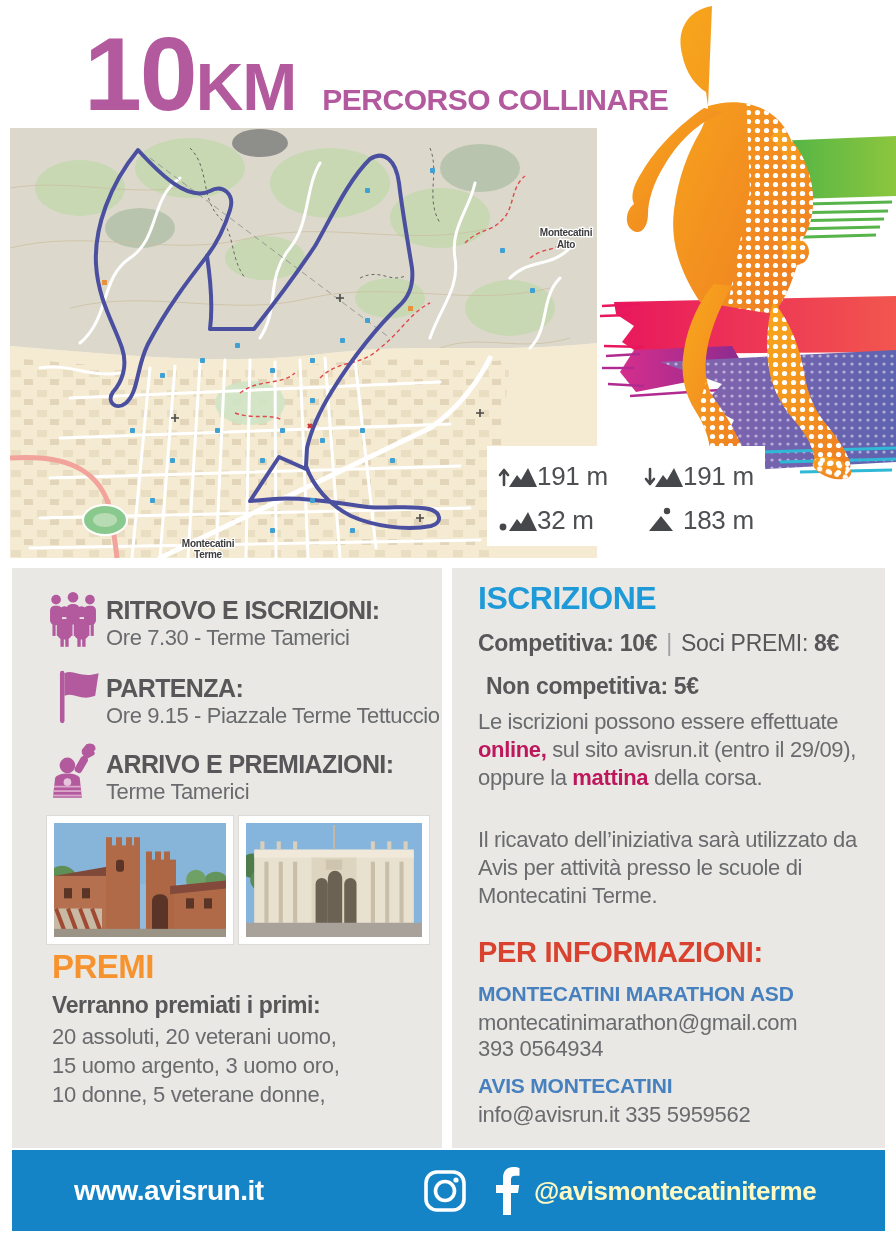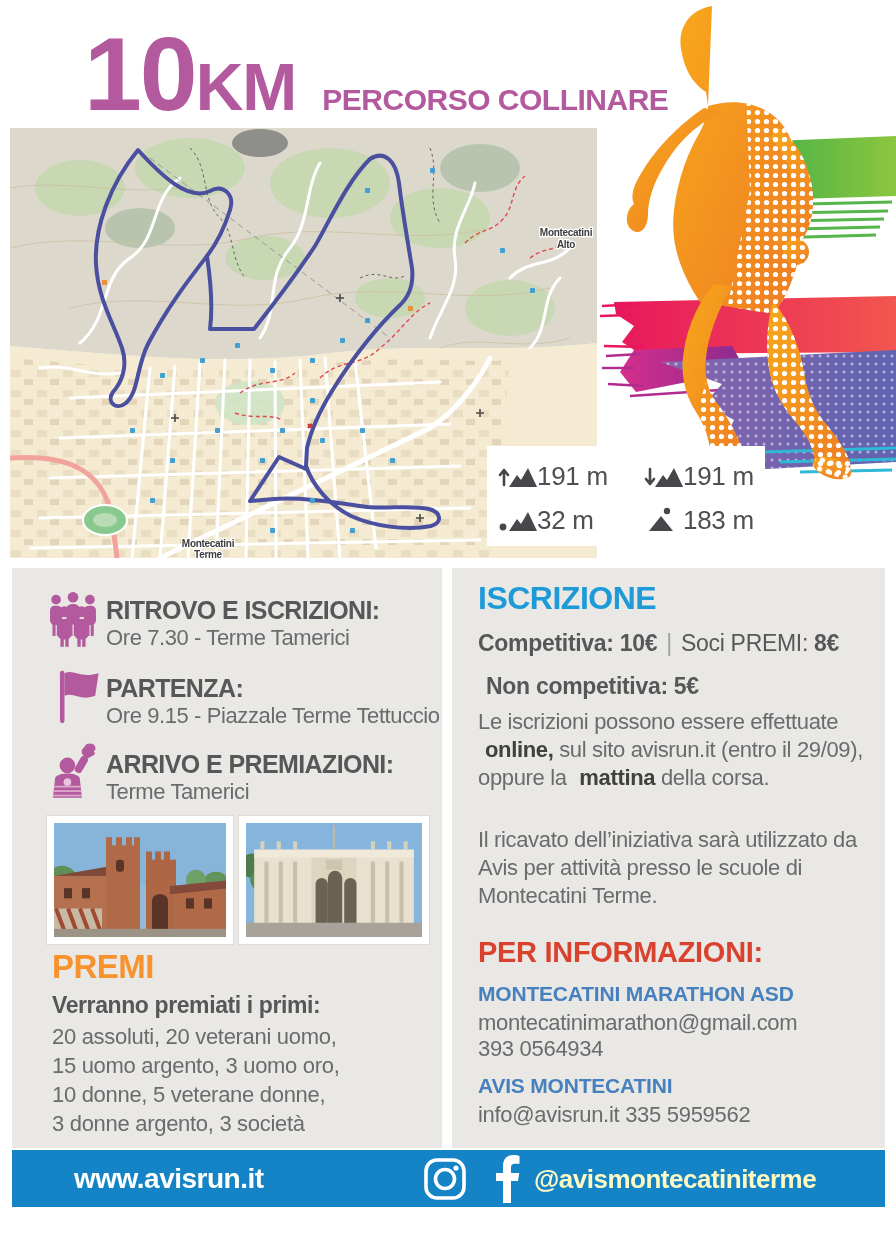--- a/index.html
+++ b/index.html
@@ -47,27 +47,27 @@
   .premi-h{position:absolute;left:40px;top:380px;font-size:33px;font-weight:bold;color:var(--orange);letter-spacing:-0.5px;}
   .premi-intro{position:absolute;left:40px;top:424px;font-size:23px;font-weight:bold;color:var(--dark);letter-spacing:-0.4px;}
   .premi-lines{position:absolute;left:40px;top:454px;font-size:22px;color:var(--gray);line-height:29px;letter-spacing:-0.3px;}
 
   .iscr-h{position:absolute;left:26px;top:12px;font-size:32px;font-weight:bold;color:var(--bright-blue);letter-spacing:-0.5px;}
   .price-1{position:absolute;left:26px;top:62px;font-size:23px;color:var(--dark);white-space:nowrap;}
   .price-2{position:absolute;left:34px;top:98px;font-size:23px;font-weight:bold;color:var(--dark);margin-top:7px;}
   .b{font-weight:bold;}
   .sep{color:#a0a0a3;font-weight:normal;padding:0 9px;}
   .para{position:absolute;left:26px;width:392px;font-size:22px;color:var(--gray);line-height:28px;letter-spacing:-0.35px;}
-  .para .b{color:#404040;margin-left:7px;}
+  .para .b{color:#be185d;}
   .info-h{position:absolute;left:26px;top:368px;font-size:29px;font-weight:bold;color:var(--red);letter-spacing:-0.3px;}
   .contact-name{position:absolute;left:26px;font-size:21px;font-weight:bold;color:var(--steel-blue);letter-spacing:-0.2px;}
   .contact-line{position:absolute;left:26px;font-size:22px;color:var(--gray);letter-spacing:-0.3px;white-space:nowrap;}
 
   
-  .footer-bar{position:absolute;left:12px;top:1150px;width:873px;height:57px;background:var(--bar-blue);}
+  .footer-bar{position:absolute;left:12px;top:1150px;width:873px;height:81px;background:var(--bar-blue);}
   .footer-site{position:absolute;left:62px;top:50%;transform:translateY(-50%);color:#fff;font-size:28px;font-weight:bold;letter-spacing:-0.5px;}
   .footer-ig{position:absolute;left:410px;top:50%;transform:translateY(-50%);}
   .footer-fb{position:absolute;left:482px;top:50%;transform:translateY(-50%);}
   .footer-social{position:absolute;left:522px;top:50%;transform:translateY(-50%);color:#fef9c3;font-size:26px;font-weight:bold;letter-spacing:-0.5px;}
 </style>
 </head>
 <body>
 
 <div class="poster">
 
@@ -472,21 +472,20 @@
         <rect y="98" width="172" height="14" fill="#a8a29a"></rect>
       </svg>
     </div>
 
     <div class="premi-h">PREMI</div>
     <div class="premi-intro">Verranno premiati i primi:</div>
     <div class="premi-lines">
       <div>20 assoluti, 20 veterani uomo,</div>
       <div>15 uomo argento, 3 uomo oro,</div>
       <div>10 donne, 5 veterane donne,</div>
-      <div>3 donne argento, 3 società</div>
     </div>
   </div>
 
   <div class="panel panel-right">
     <div class="iscr-h">ISCRIZIONE</div>
 
     <div class="price-1">
       <span class="b">Competitiva: 10€</span><span class="sep">|</span><span>Soci PREMI: </span><span class="b">8€</span>
     </div>
     <div class="price-2">Non competitiva: 5€</div>

